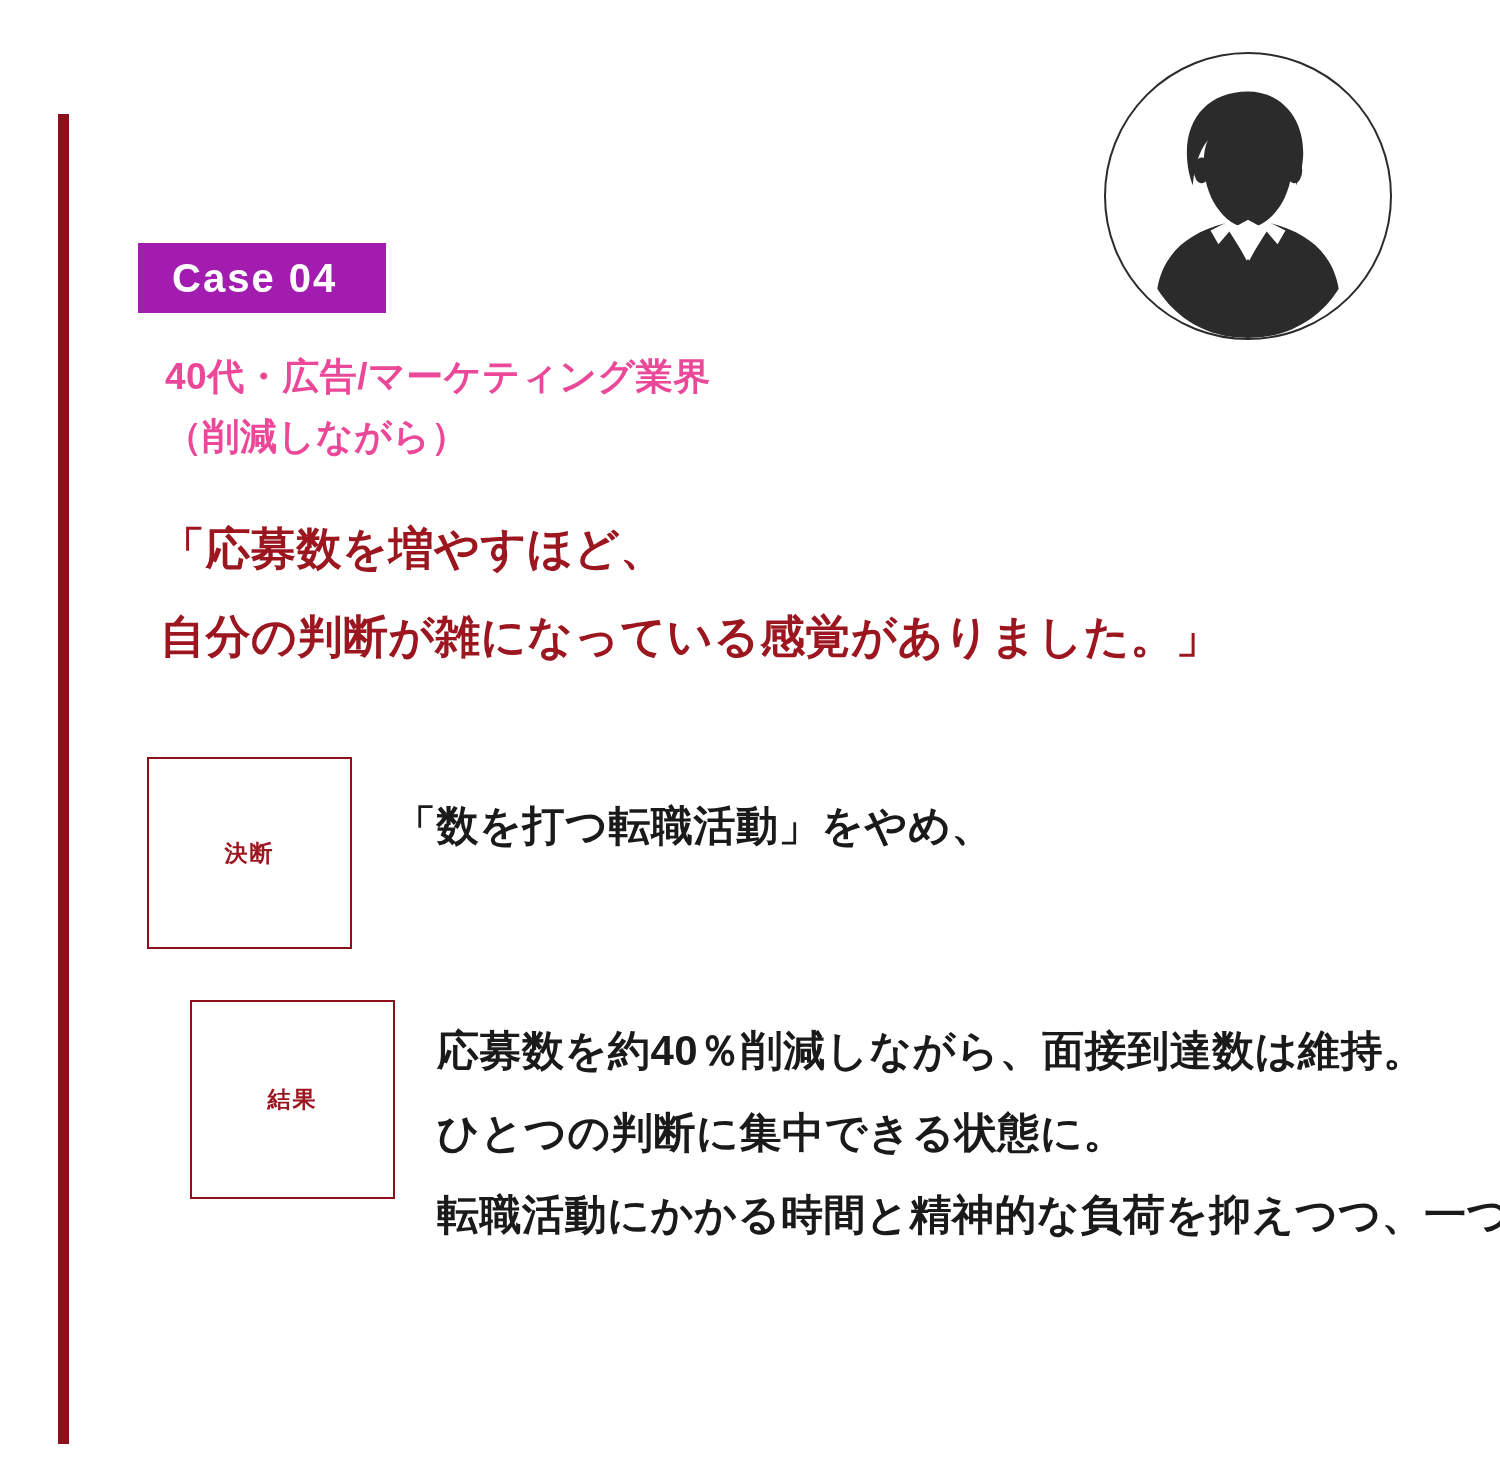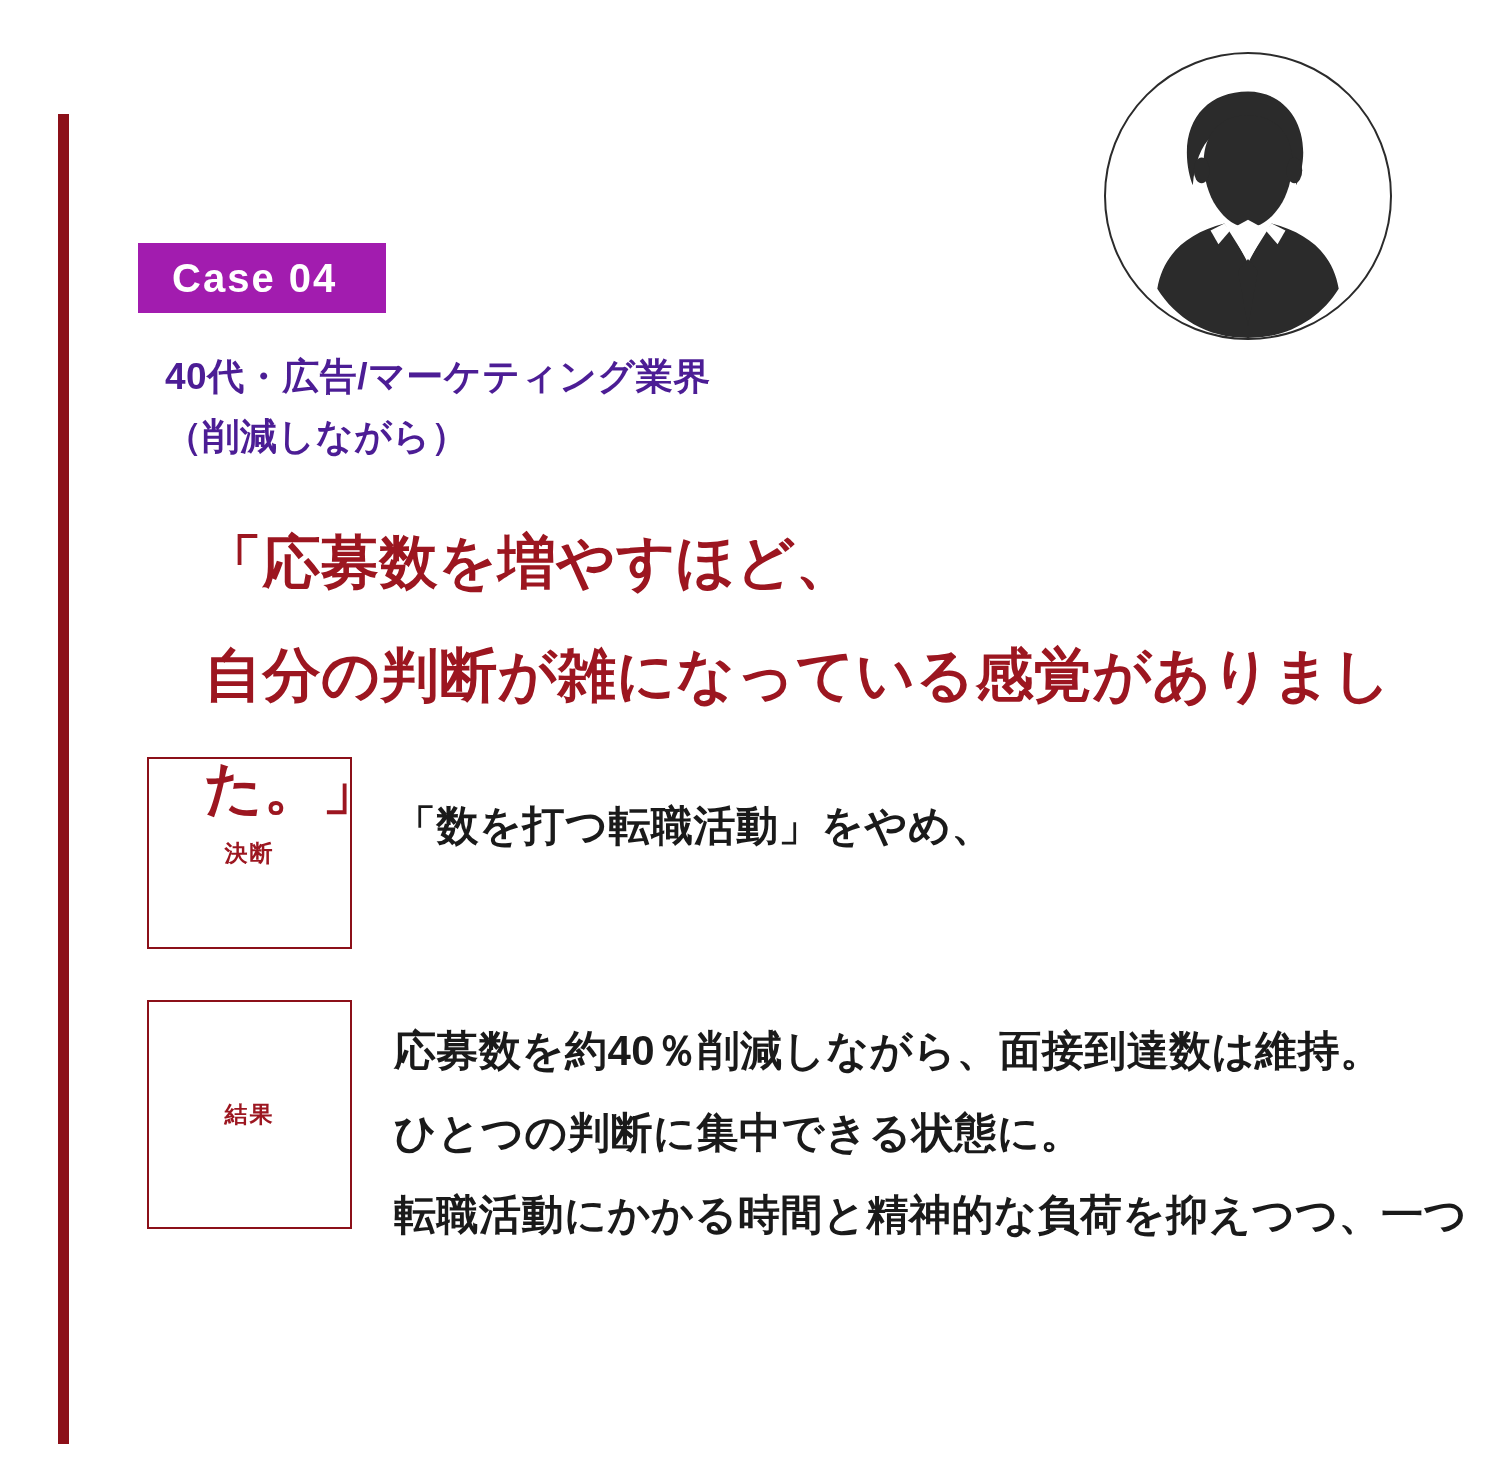--- a/index.html
+++ b/index.html
@@ -61,36 +61,35 @@
 
   
   .profile {
     position: absolute;
     left: 165px;
     top: 347px;
     width: 1000px;
     font-size: 37px;
     font-weight: bold;
     line-height: 1.62;
-    color: #4c1d95;
+    color: #ec4899;
     letter-spacing: 0.5px;
   }
 
   
   .quote {
     position: absolute;
     left: 160px;
     top: 505px;
     width: 1260px;
     color: #9c1620;
-    font-size: 58px;
+    font-size: 45px;
     font-weight: bold;
     line-height: 1.95;
     letter-spacing: 0.5px;
-    margin-left: 44px;
   }
 
   
   .row {
     position: absolute;
     display: flex;
     align-items: flex-start;
   }
   .row-decision { left: 147px; top: 757px; }
   .row-result   { left: 147px; top: 1000px; }
@@ -102,21 +101,21 @@
     box-sizing: border-box;
     color: #9c1620;
     font-size: 23px;
     font-weight: bold;
     display: flex;
     align-items: center;
     justify-content: center;
     letter-spacing: 2px;
     flex: 0 0 auto;
   }
-  .row-result .row-label { height: 229px; }
+  .row-result .row-label { height: 199px; margin-left: 43px; }
 
   .row-body {
     margin-left: 42px;
     font-size: 42px;
     font-weight: bold;
     line-height: 1.95;
     color: #1a1a1a;
     padding-top: 28px;
     letter-spacing: 0.5px;
   }

